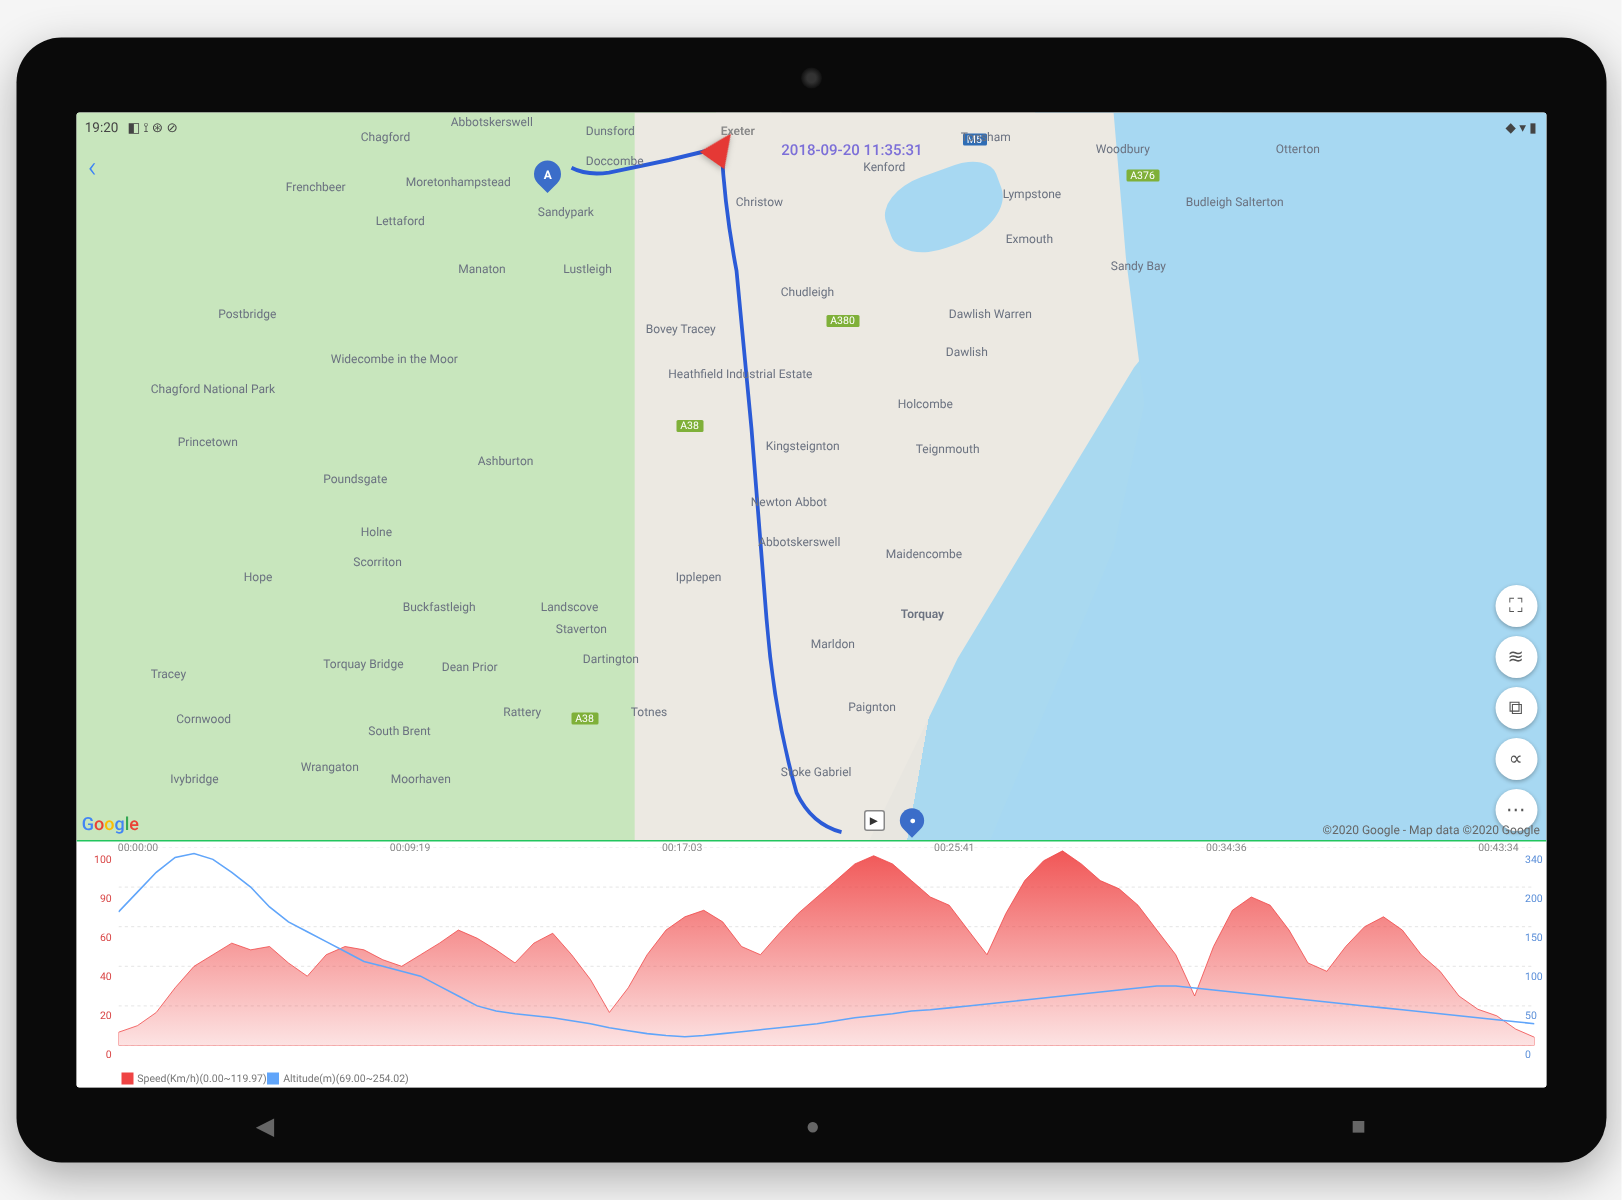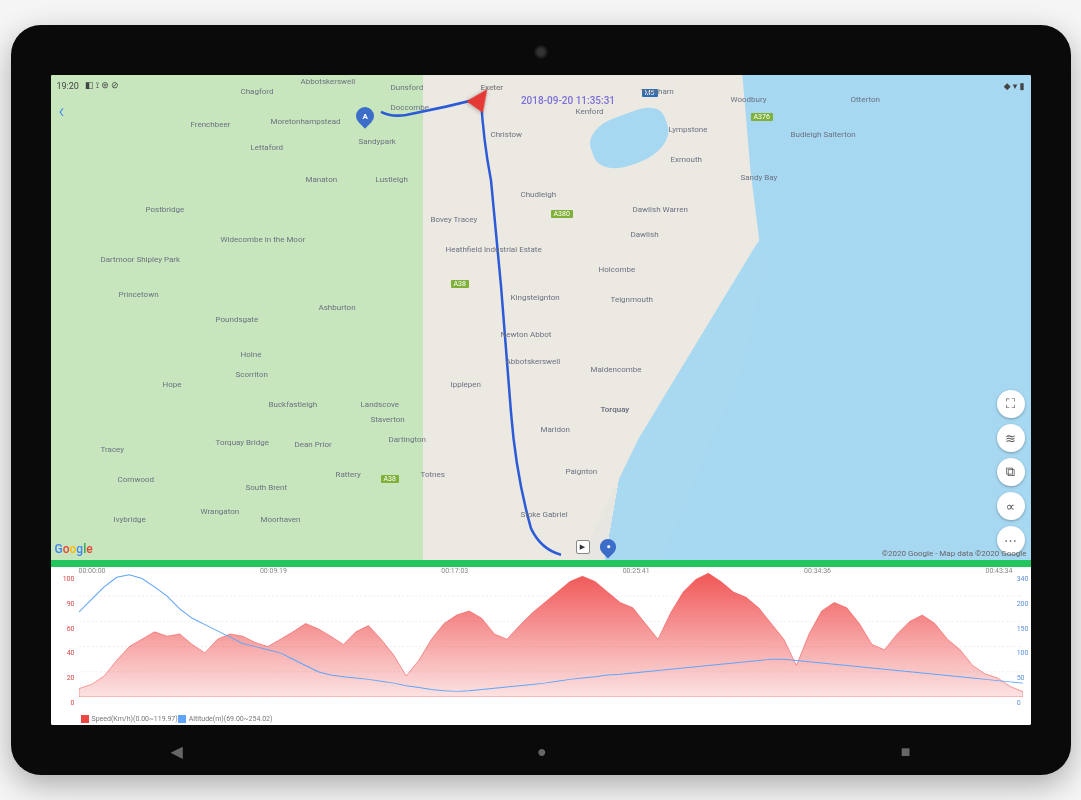--- a/index.html
+++ b/index.html
@@ -199,21 +199,21 @@
     align-items: center;
     justify-content: center;
     font-size: 7px;
     color: #333;
   }
   .chart-area {
     height: 165px;
     background: #fff;
     position: relative;
     padding: 4px 8px 14px 28px;
-    border-top: 7px solid #22c55e;
+    border-top: 1px solid #22c55e;
   }
   .chart-svg {
     width: 100%;
     height: calc(100% - 14px);
   }
   .x-ticks {
     position: absolute;
     top: 0; left: 28px; right: 18px;
     display: flex;
     justify-content: space-between;
@@ -324,21 +324,21 @@
       <div class="place" style="top:340px;left:320px">Staverton</div>
       <div class="place" style="top:325px;left:218px">Buckfastleigh</div>
       <div class="place" style="top:228px;left:268px">Ashburton</div>
       <div class="place" style="top:140px;left:380px">Bovey Tracey</div>
       <div class="place" style="top:115px;left:470px">Chudleigh</div>
       <div class="place" style="top:170px;left:395px">Heathfield Industrial Estate</div>
       <div class="place" style="top:100px;left:325px">Lustleigh</div>
       <div class="place" style="top:100px;left:255px">Manaton</div>
       <div class="place" style="top:160px;left:170px">Widecombe in the Moor</div>
       <div class="place" style="top:130px;left:95px">Postbridge</div>
-      <div class="place" style="top:180px;left:50px">Dartmoor Shipley Park</div>
+      <div class="place" style="top:180px;left:50px">Chagford National Park</div>
       <div class="place" style="top:215px;left:68px">Princetown</div>
       <div class="place" style="top:240px;left:165px">Poundsgate</div>
       <div class="place" style="top:275px;left:190px">Holne</div>
       <div class="place" style="top:295px;left:185px">Scorriton</div>
       <div class="place" style="top:42px;left:220px">Moretonhampstead</div>
       <div class="place" style="top:62px;left:308px">Sandypark</div>
       <div class="place" style="top:2px;left:250px">Abbotskerswell</div>
       <div class="place" style="top:12px;left:190px">Chagford</div>
       <div class="place" style="top:45px;left:140px">Frenchbeer</div>
       <div class="place" style="top:68px;left:200px">Lettaford</div>

